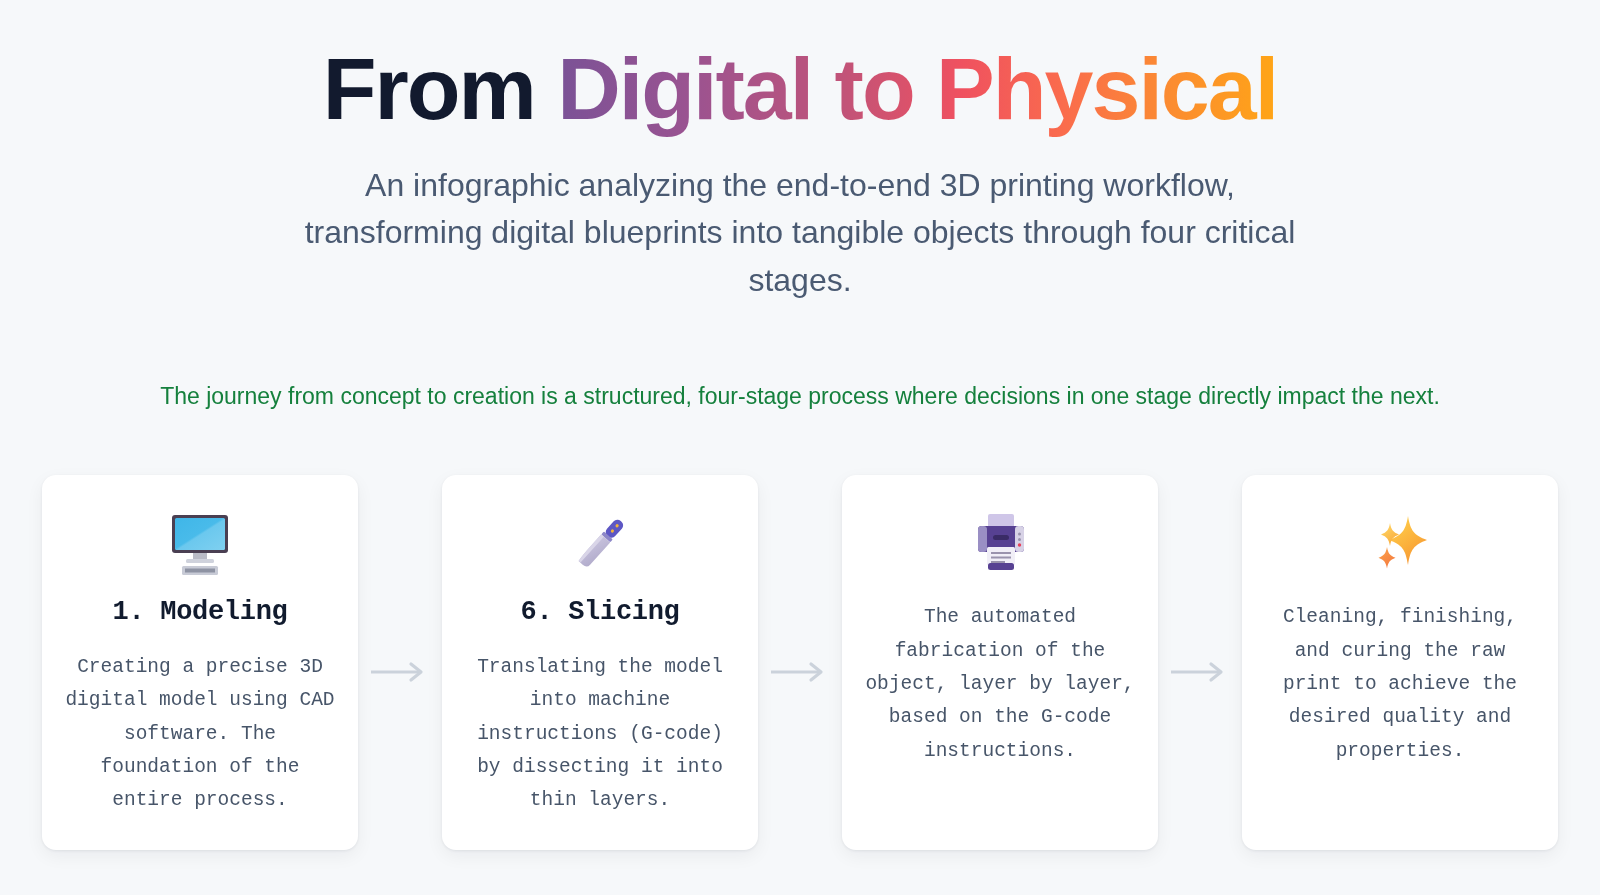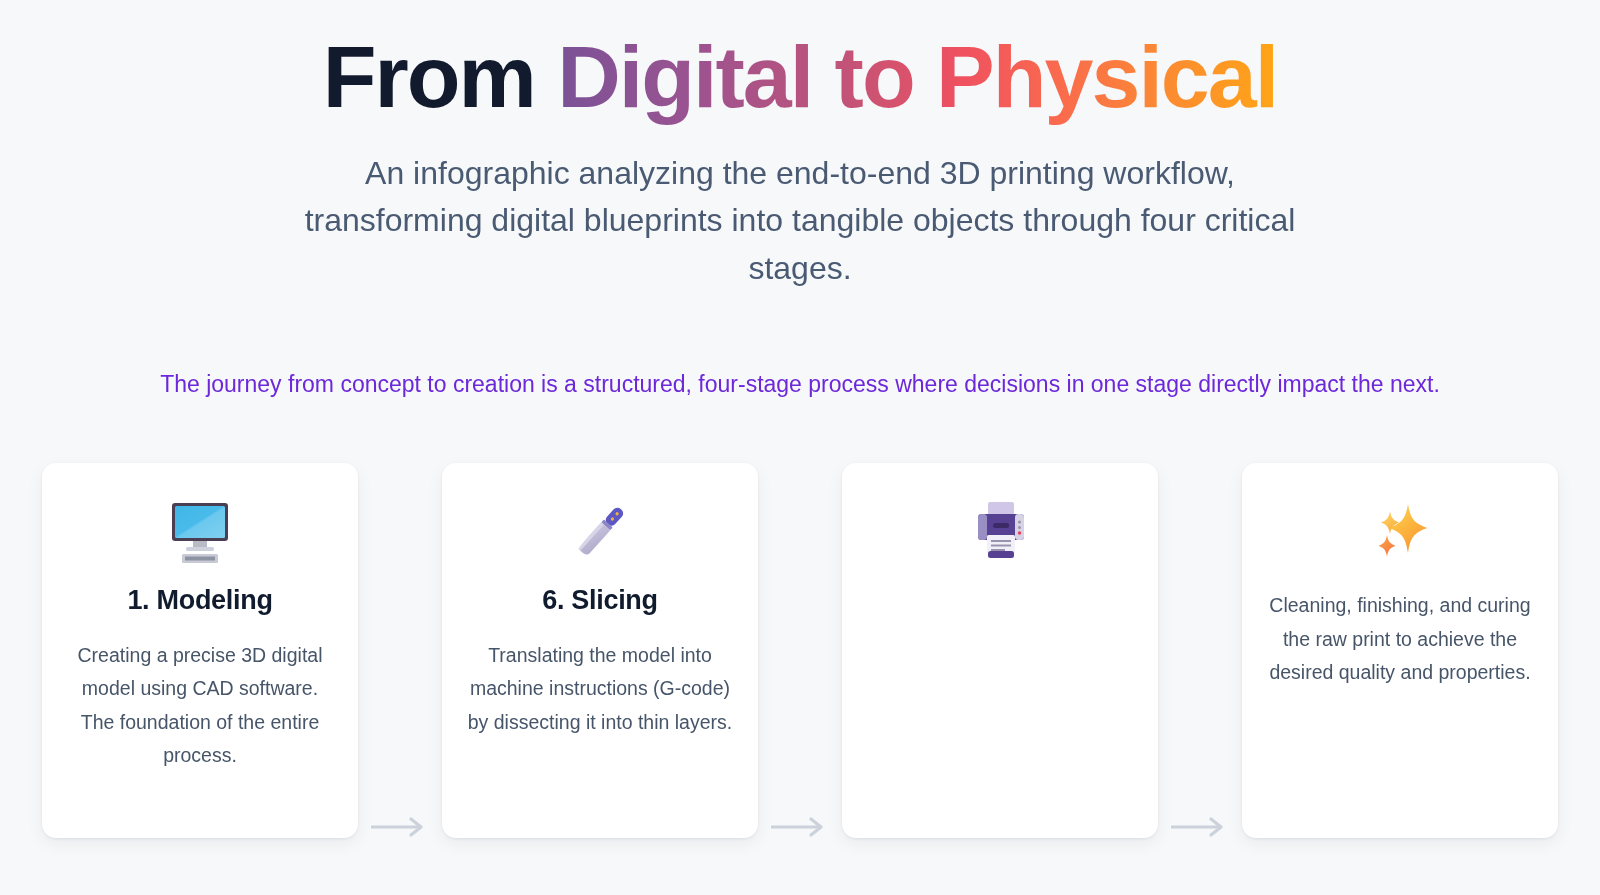--- a/index.html
+++ b/index.html
@@ -19,21 +19,21 @@
 
   .page {
     position: relative;
     width: 1600px;
     height: 895px;
     padding: 0;
   }
 
   
   .hero {
-    padding-top: 29px;
+    padding-top: 41px;
     text-align: center;
   }
 
   .hero-title {
     font-size: 88px;
     line-height: 1.08;
     font-weight: 700;
     letter-spacing: -2px;
     white-space: nowrap;
   }
@@ -75,33 +75,34 @@
   .section-title {
     font-size: 35px;
     font-weight: 700;
     color: #111B2E;
     letter-spacing: -0.3px;
   }
 
   .section-desc {
     margin-top: 20px;
     font-size: 23px;
-    color: #6d28d9;
+    color: #15803d;
     line-height: 1.4;
     white-space: nowrap;
   }
 
   
   .workflow {
     position: relative;
     margin-top: 63px;
     display: flex;
-    align-items: flex-end;
+    align-items: center;
     justify-content: center;
     padding: 0 24px;
+    font-family: Liberation Mono, monospace;
   }
 
   .card {
     position: relative;
     width: 316px;
     flex: 0 0 316px;
     min-height: 375px;
     background: #FFFFFF;
     border-radius: 14px;
     box-shadow: 0 1px 3px rgba(15, 23, 42, 0.07),
@@ -233,20 +234,21 @@
           <circle cx="55.5" cy="25" r="1.5" fill="#9A93AD"></circle>
           <circle cx="55.5" cy="30.5" r="1.5" fill="#9A93AD"></circle>
           <circle cx="55.5" cy="36" r="1.7" fill="#E8425A"></circle>
           <rect x="23" y="38" width="28" height="18" rx="1.5" fill="#F1EFF7"></rect>
           <rect x="27" y="43" width="20" height="2" fill="#9A93AD"></rect>
           <rect x="27" y="47.5" width="20" height="2" fill="#9A93AD"></rect>
           <rect x="27" y="52" width="14" height="2" fill="#9A93AD"></rect>
           <rect x="24" y="54" width="26" height="7" rx="2.5" fill="#574192"></rect>
         </svg>
       </div>
+      <div class="card-body">The automated fabrication of the object, layer by layer, based on the G-code instructions.</div>
     </div>
 
     <div class="arrow">
       <svg width="58" height="22" viewBox="0 0 58 22" xmlns="http://www.w3.org/2000/svg">
         <path d="M0 11 H48" stroke="#CBD2DB" stroke-width="3" fill="none"></path>
         <path d="M40 3 L50 11 L40 19" stroke="#CBD2DB" stroke-width="3.2" fill="none" stroke-linecap="round" stroke-linejoin="round"></path>
       </svg>
     </div>
 
     <div class="card">

